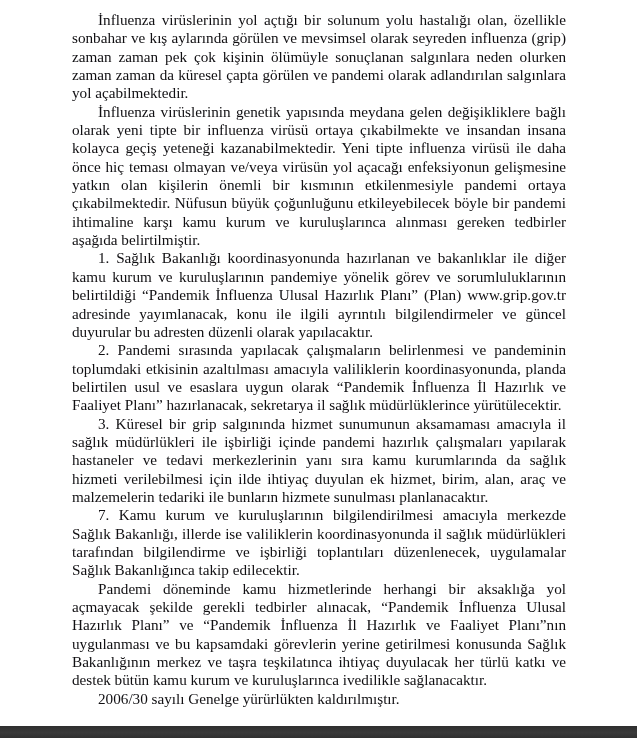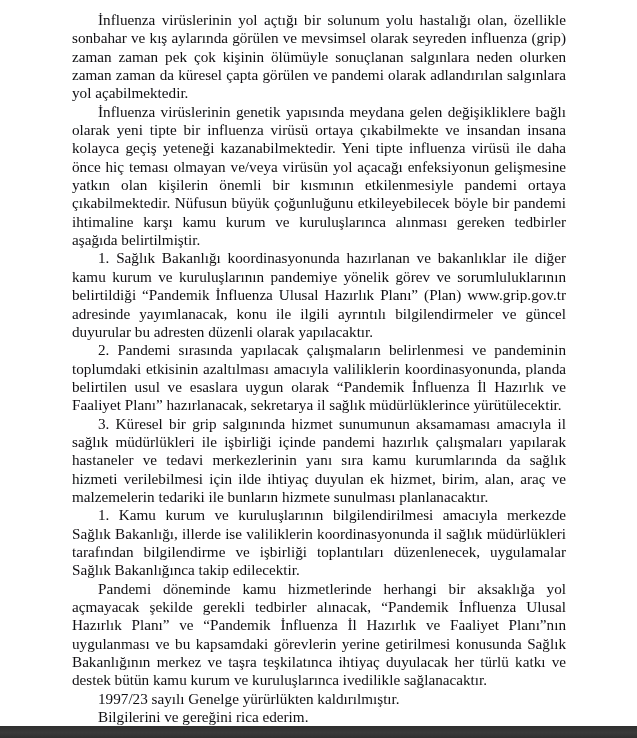--- a/index.html
+++ b/index.html
@@ -64,26 +64,25 @@
     <p class="para">İnfluenza virüslerinin yol açtığı bir solunum yolu hastalığı olan, özellikle sonbahar ve kış aylarında görülen ve mevsimsel olarak seyreden influenza (grip) zaman zaman pek çok kişinin ölümüyle sonuçlanan salgınlara neden olurken zaman zaman da küresel çapta görülen ve pandemi olarak adlandırılan salgınlara yol açabilmektedir.</p>
 
     <p class="para">İnfluenza virüslerinin genetik yapısında meydana gelen değişikliklere bağlı olarak yeni tipte bir influenza virüsü ortaya çıkabilmekte ve insandan insana kolayca geçiş yeteneği kazanabilmektedir. Yeni tipte influenza virüsü ile daha önce hiç teması olmayan ve/veya virüsün yol açacağı enfeksiyonun gelişmesine yatkın olan kişilerin önemli bir kısmının etkilenmesiyle pandemi ortaya çıkabilmektedir. Nüfusun büyük çoğunluğunu etkileyebilecek böyle bir pandemi ihtimaline karşı kamu kurum ve kuruluşlarınca alınması gereken tedbirler aşağıda belirtilmiştir.</p>
 
     <p class="para"><span>1. Sağlık Bakanlığı koordinasyonunda hazırlanan ve bakanlıklar ile diğer kamu kurum ve kuruluşlarının pandemiye yönelik görev ve sorumluluklarının belirtildiği “Pandemik İnfluenza Ulusal Hazırlık Planı” (Plan) </span><span class="url-italic">www.grip.gov.tr</span><span> adresinde yayımlanacak, konu ile ilgili ayrıntılı bilgilendirmeler ve güncel duyurular bu adresten düzenli olarak yapılacaktır.</span></p>
 
     <p class="para">2. Pandemi sırasında yapılacak çalışmaların belirlenmesi ve pandeminin toplumdaki etkisinin azaltılması amacıyla valiliklerin koordinasyonunda, planda belirtilen usul ve esaslara uygun olarak “Pandemik İnfluenza İl Hazırlık ve Faaliyet Planı” hazırlanacak, sekretarya il sağlık müdürlüklerince yürütülecektir.</p>
 
     <p class="para">3. Küresel bir grip salgınında hizmet sunumunun aksamaması amacıyla il sağlık müdürlükleri ile işbirliği içinde pandemi hazırlık çalışmaları yapılarak hastaneler ve tedavi merkezlerinin yanı sıra kamu kurumlarında da sağlık hizmeti verilebilmesi için ilde ihtiyaç duyulan ek hizmet, birim, alan, araç ve malzemelerin tedariki ile bunların hizmete sunulması planlanacaktır.</p>
 
-    <p class="para">1. Kamu kurum ve kuruluşlarının bilgilendirilmesi amacıyla merkezde Sağlık Bakanlığı, illerde ise valiliklerin koordinasyonunda il sağlık müdürlükleri tarafından bilgilendirme ve işbirliği toplantıları düzenlenecek, uygulamalar Sağlık Bakanlığınca takip edilecektir.</p>
+    <p class="para">7. Kamu kurum ve kuruluşlarının bilgilendirilmesi amacıyla merkezde Sağlık Bakanlığı, illerde ise valiliklerin koordinasyonunda il sağlık müdürlükleri tarafından bilgilendirme ve işbirliği toplantıları düzenlenecek, uygulamalar Sağlık Bakanlığınca takip edilecektir.</p>
 
     <p class="para">Pandemi döneminde kamu hizmetlerinde herhangi bir aksaklığa yol açmayacak şekilde gerekli tedbirler alınacak, “Pandemik İnfluenza Ulusal Hazırlık Planı” ve “Pandemik İnfluenza İl Hazırlık ve Faaliyet Planı”nın uygulanması ve bu kapsamdaki görevlerin yerine getirilmesi konusunda Sağlık Bakanlığının merkez ve taşra teşkilatınca ihtiyaç duyulacak her türlü katkı ve destek bütün kamu kurum ve kuruluşlarınca ivedilikle sağlanacaktır.</p>
 
-    <p class="para">1997/23 sayılı Genelge yürürlükten kaldırılmıştır.</p>
+    <p class="para">2006/30 sayılı Genelge yürürlükten kaldırılmıştır.</p>
 
-    <p class="para">Bilgilerini ve gereğini rica ederim.</p>
 
   </div>
 </div>
 
 <div class="bottom-band">
   <div class="band-inner"></div>
 </div>
 
 </body></html>

